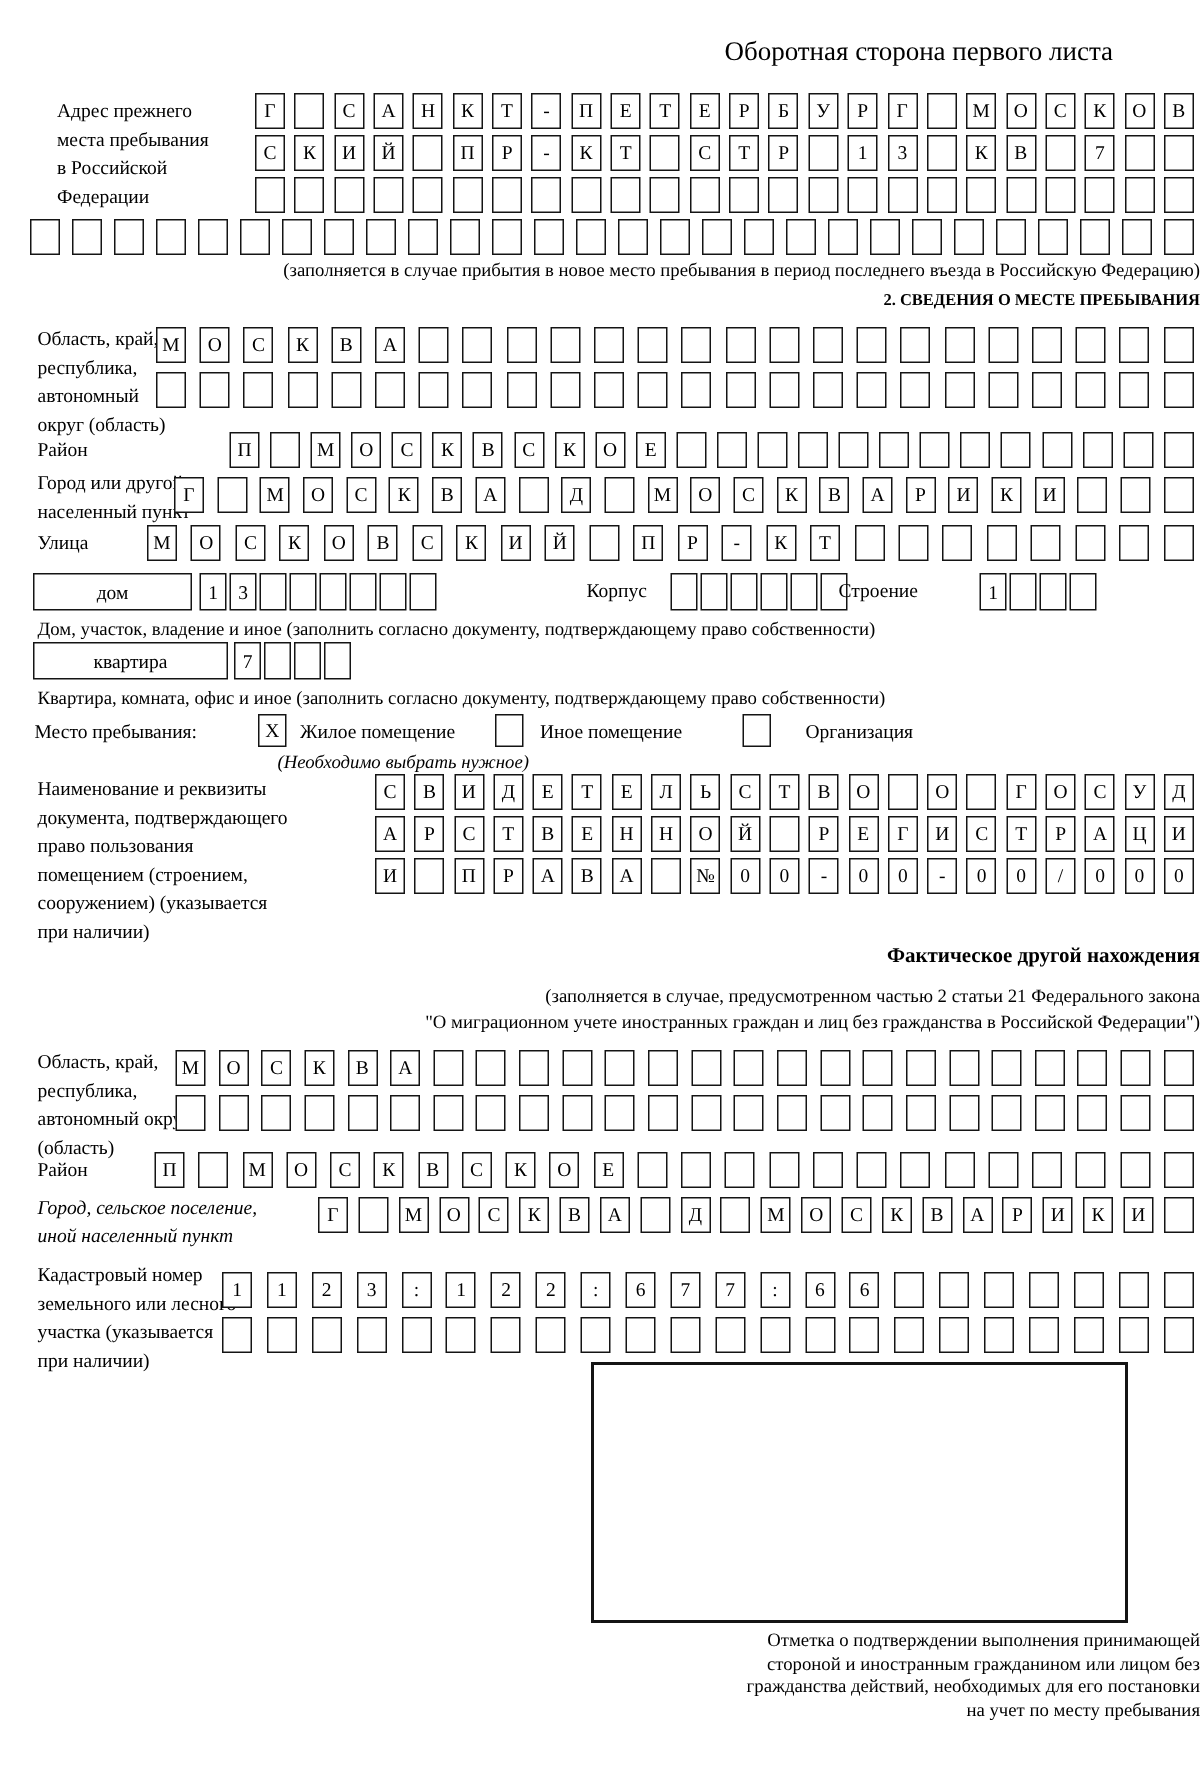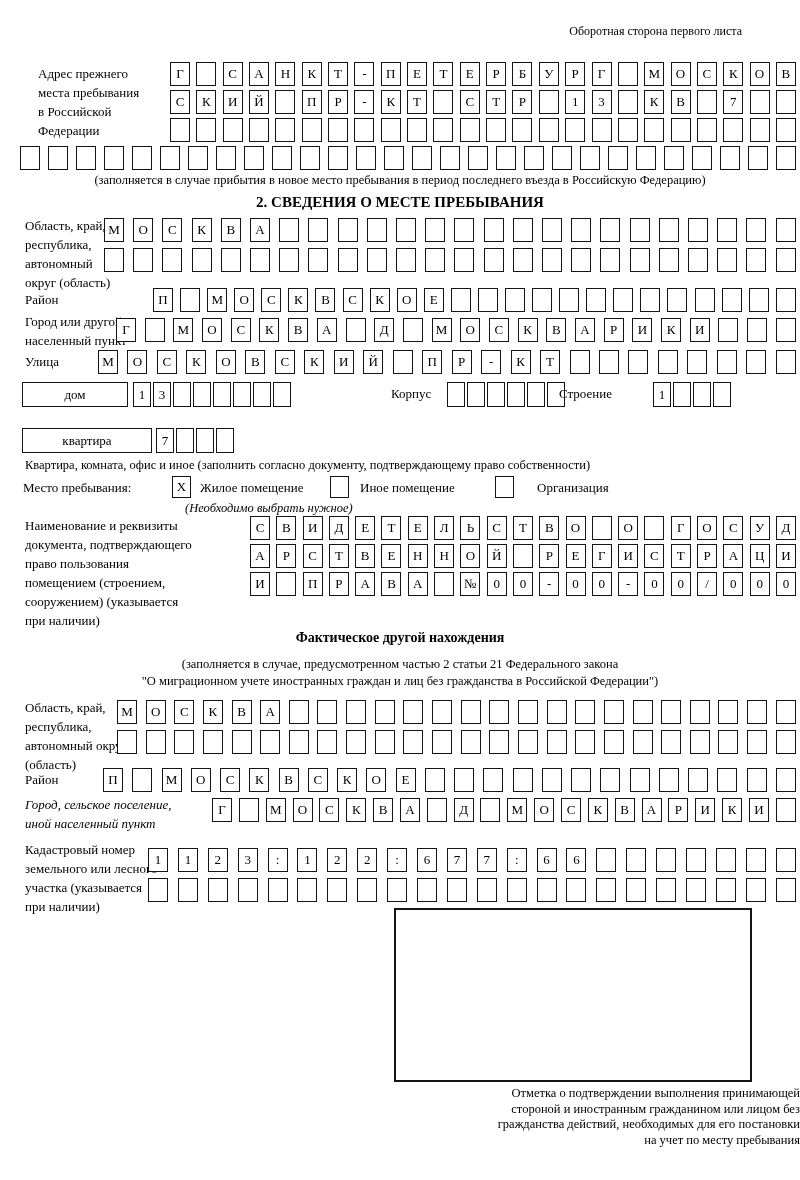--- a/index.html
+++ b/index.html
@@ -4,22 +4,22 @@
 <style>
   html,body { margin:0; padding:0; background:#ffffff; }
   .page {
     position:relative; width:800px; height:1180px; background:#fff;
     font-family:"Liberation Serif","DejaVu Serif",serif; color:#000;
     overflow:hidden;
   }
   .abs { position:absolute; }
   .label { font-size:13px; line-height:19px; white-space:pre-line; }
   .caption { font-size:12.5px; white-space:pre-line; }
-  .title { font-weight:bold; font-size:15px; }
-  .center { left:0; right:0; text-align:center; }
+  .title { font-weight:bold; font-size:11px; }
+  .center { left:0; right:0; text-align:right; }
   .cells { display:flex; justify-content:space-between; }
   .cells.gapped { justify-content:flex-start; gap:2px; }
   .cell {
     box-sizing:border-box; flex:none; width:20px; height:24px;
     border:1.6px solid #141414; display:flex; align-items:center; justify-content:center;
     font-size:13px; background:#fff;
   }
   .cells.gapped .cell { width:18px; height:25px; }
   .wbox {
     box-sizing:border-box; border:1.7px solid #141414; background:#fff;
@@ -30,21 +30,21 @@
     display:flex; align-items:center; justify-content:center; font-size:13px; background:#fff;
   }
   .inline-label { font-size:13px; line-height:22px; white-space:nowrap; }
   .bigbox { box-sizing:border-box; border:2px solid #141414; background:#fff; }
 </style>
 </head>
 <body>
 
 <div class="page">
 
-  <div class="abs" style="top:24px; right:58px; font-size:12px;">Оборотная сторона первого листа</div>
+  <div class="abs" style="top:24px; right:58px; font-size:18px;">Оборотная сторона первого листа</div>
 
   <div class="abs label" style="left:38px; top:64px;">Адрес прежнего
 места пребывания
 в Российской
 Федерации</div>
   <div class="abs cells" style="left:170px; right:4px; top:62px;">
       <span class="cell">Г</span>
       <span class="cell"></span>
       <span class="cell">С</span>
       <span class="cell">А</span>
@@ -317,20 +317,21 @@
       <span class="cell"></span>
       <span class="cell"></span>
     </div>
   <div class="abs inline-label" style="left:559px; top:383px;">Строение</div>
   <div class="abs cells gapped" style="left:653px; top:382px;">
       <span class="cell">1</span>
       <span class="cell"></span>
       <span class="cell"></span>
       <span class="cell"></span>
     </div>
+  <div class="abs caption" style="left:25px; top:412px;">Дом, участок, владение и иное (заполнить согласно документу, подтверждающему право собственности)</div>
 
   <div class="abs wbox" style="left:22px; top:428px; width:130px; height:25px;">квартира</div>
   <div class="abs cells gapped" style="left:156px; top:428px;">
       <span class="cell">7</span>
       <span class="cell"></span>
       <span class="cell"></span>
       <span class="cell"></span>
     </div>
   <div class="abs caption" style="left:25px; top:458px;">Квартира, комната, офис и иное (заполнить согласно документу, подтверждающему право собственности)</div>
 

